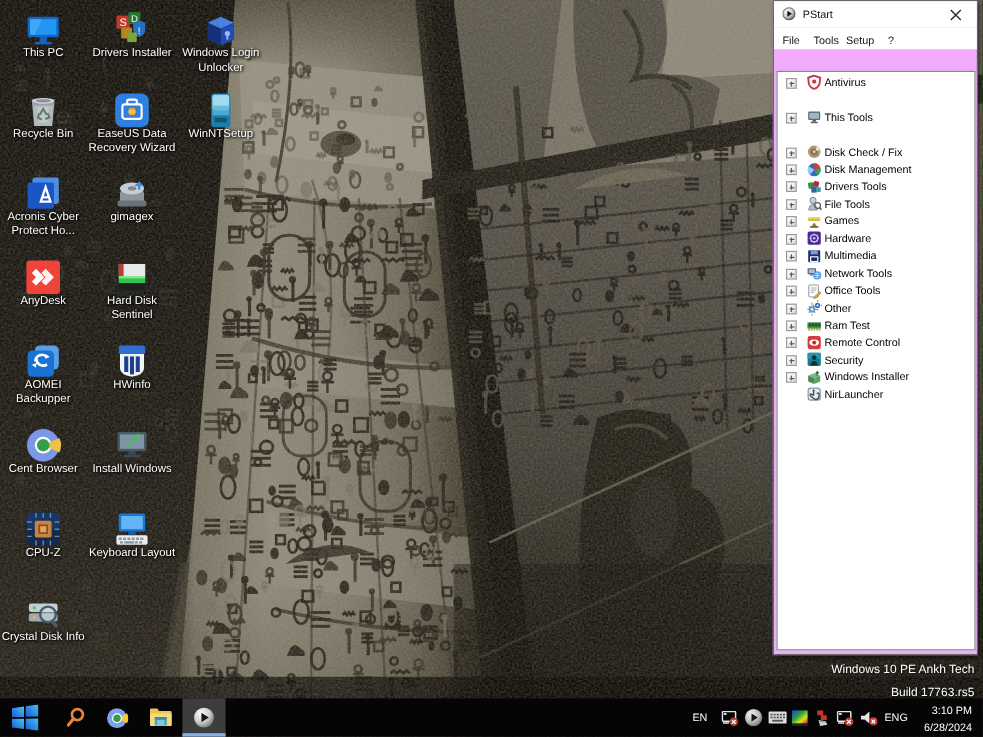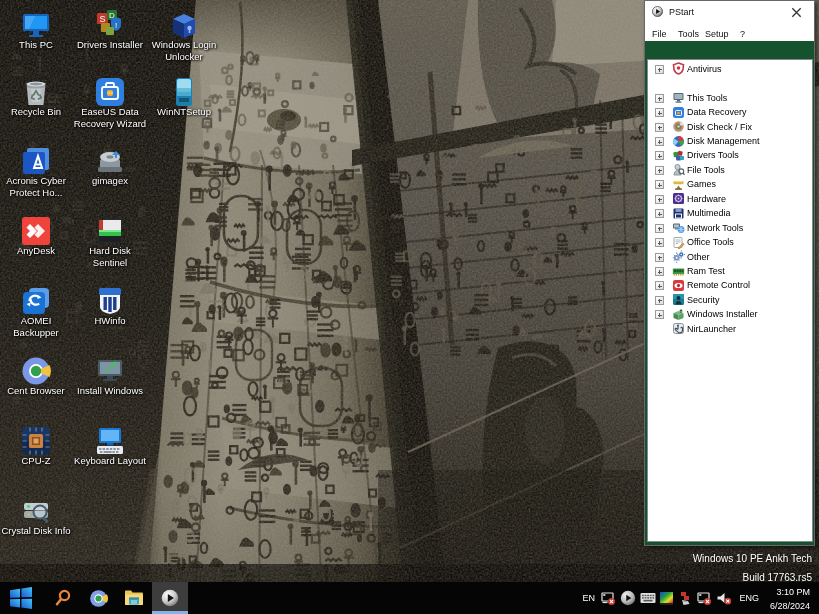--- a/index.html
+++ b/index.html
@@ -2,21 +2,21 @@
 <html><head><meta charset="utf-8"><style>
 *{margin:0;padding:0;box-sizing:border-box}
 html,body{width:819px;height:614px;overflow:hidden;background:#14110c;
  font-family:"Liberation Sans",sans-serif;}
 #stage{position:absolute;left:0;top:0;width:819px;height:614px;overflow:hidden}
 .dicon{position:absolute;width:78px;text-align:center}
 .dicon .ig{display:block;margin:0 auto;width:32px;height:32px}
 .dicon .lbl{margin-top:-2px;font-size:9.5px;line-height:12px;color:#fff;white-space:nowrap;
  text-shadow:1px 1px 2px #000,0 0 3px #000;}
 
-#win{position:absolute;left:644px;top:0;width:171px;height:546px;background:#14532d;
+#win{position:absolute;left:644px;top:0;width:171px;height:546px;background:#f0abfc;
  border:1px solid #686868;box-shadow:2px 2px 4px rgba(0,0,0,0.55);font-size:9px;color:#000}
 #titlebar{position:absolute;left:0;top:0;right:0;height:22px;background:#fff}
 #titlebar .ticon{position:absolute;left:7px;top:5px}
 #titlebar .tname{position:absolute;left:24px;top:6px;font-size:9px;color:#111}
 #titlebar .close{position:absolute;right:11px;top:5px;width:13px;height:13px}
 #menubar{position:absolute;left:0;top:22px;right:0;height:18px;background:#fff;font-size:9px;color:#111}
 #menubar span{position:absolute;top:6px}
 #tabstrip{position:absolute;left:0;top:40px;right:0;height:18px;background:#f0f0f0;border-bottom:1px solid #a0a0a0}
 #tab-items{position:absolute;left:2px;top:1px;width:34px;height:17px;background:#fff;
  border:1px solid #a0a0a0;border-bottom:none;z-index:2;font-size:9px;text-align:center;line-height:16px}
@@ -27,21 +27,21 @@
  border:1px solid #828790;overflow:hidden}
 .trow{position:absolute;left:0;width:100%;height:14px}
 .trow .pm{position:absolute;left:7px;top:2.5px;width:9px;height:9px;border:1px solid #9a9a9a;
  background:linear-gradient(135deg,#fff,#d8dde2);}
 .trow .pm:before{content:"";position:absolute;left:1.5px;top:3.5px;width:4px;height:1px;background:#5a5a5a}
 .trow .pm:after{content:"";position:absolute;left:3px;top:2px;width:1px;height:4px;background:#5a5a5a}
 .trow .ti{position:absolute;left:24px;top:0px;width:13px;height:13px}
 .trow .tx{position:absolute;left:39px;top:1.5px;font-size:9px;color:#000;white-space:nowrap}
 
 #taskbar{position:absolute;left:0;top:582px;width:819px;height:32px;background:#050505}
-#taskbar .tbi{position:absolute;top:0;height:32px;display:flex;align-items:center;justify-content:flex-end}
+#taskbar .tbi{position:absolute;top:0;height:32px;display:flex;align-items:center;justify-content:flex-start}
 #pstbtn{position:absolute;left:152px;top:0;width:36px;height:32px;background:#3d3d3d;border-bottom:3px solid #85b3e8}
 #clock{position:absolute;right:9px;top:3px;width:62px;text-align:right;color:#fff;font-size:9px;line-height:14px}
 #deskinfo{position:absolute;right:7px;top:549px;text-align:right;color:#fff;font-size:10px;line-height:19px;text-shadow:1px 1px 2px rgba(0,0,0,0.8)}
 </style></head><body>
 <div id="stage">
     <svg width="819" height="614" viewBox="0 0 819 614" style="position:absolute;left:0;top:0" xmlns="http://www.w3.org/2000/svg">
       <defs>
         <linearGradient id="colg" x1="0" y1="0" x2="1" y2="0">
           <stop offset="0" stop-color="#565042"></stop>
           <stop offset="0.06" stop-color="#7a7463"></stop>
@@ -1367,29 +1367,20 @@
         <div class="trow" style="top:31.1px">
           <span class="pm"></span>
           <span class="ti"><svg width="13" height="13" viewBox="0 0 13 13" xmlns="http://www.w3.org/2000/svg">
               <rect x="1.5" y="2" width="10" height="7" rx="1" fill="#5b6770"></rect>
               <rect x="2.5" y="3" width="8" height="5" fill="#9fb6c4"></rect>
               <rect x="5" y="9" width="3" height="1.5" fill="#5b6770"></rect>
               <rect x="3.5" y="10.5" width="6" height="1.2" fill="#5b6770"></rect>
             </svg></span>
           <span class="tx">This Tools</span>
         </div>
-        <div class="trow" style="top:45.5px">
-          <span class="pm"></span>
-          <span class="ti"><svg width="13" height="13" viewBox="0 0 13 13" xmlns="http://www.w3.org/2000/svg">
-              <rect x="1" y="1" width="11" height="11" rx="2.5" fill="#2f7fe0"></rect>
-              <rect x="3.5" y="4.5" width="6" height="5" rx="0.8" fill="none" stroke="#fff" stroke-width="1"></rect>
-              <rect x="5.3" y="5.8" width="2.4" height="2.4" fill="#f0a32e"></rect>
-            </svg></span>
-          <span class="tx">Data Recovery</span>
-        </div>
         <div class="trow" style="top:60.0px">
           <span class="pm"></span>
           <span class="ti"><svg width="13" height="13" viewBox="0 0 13 13" xmlns="http://www.w3.org/2000/svg">
               <circle cx="6.5" cy="6.5" r="5.2" fill="#b09878"></circle>
               <circle cx="6.5" cy="6.5" r="3" fill="#8a7458"></circle>
               <circle cx="6.5" cy="6.5" r="1.2" fill="#d8c8ae"></circle>
               <circle cx="9.5" cy="4" r="1.8" fill="#e8e0d0"></circle>
             </svg></span>
           <span class="tx">Disk Check / Fix</span>
         </div>

